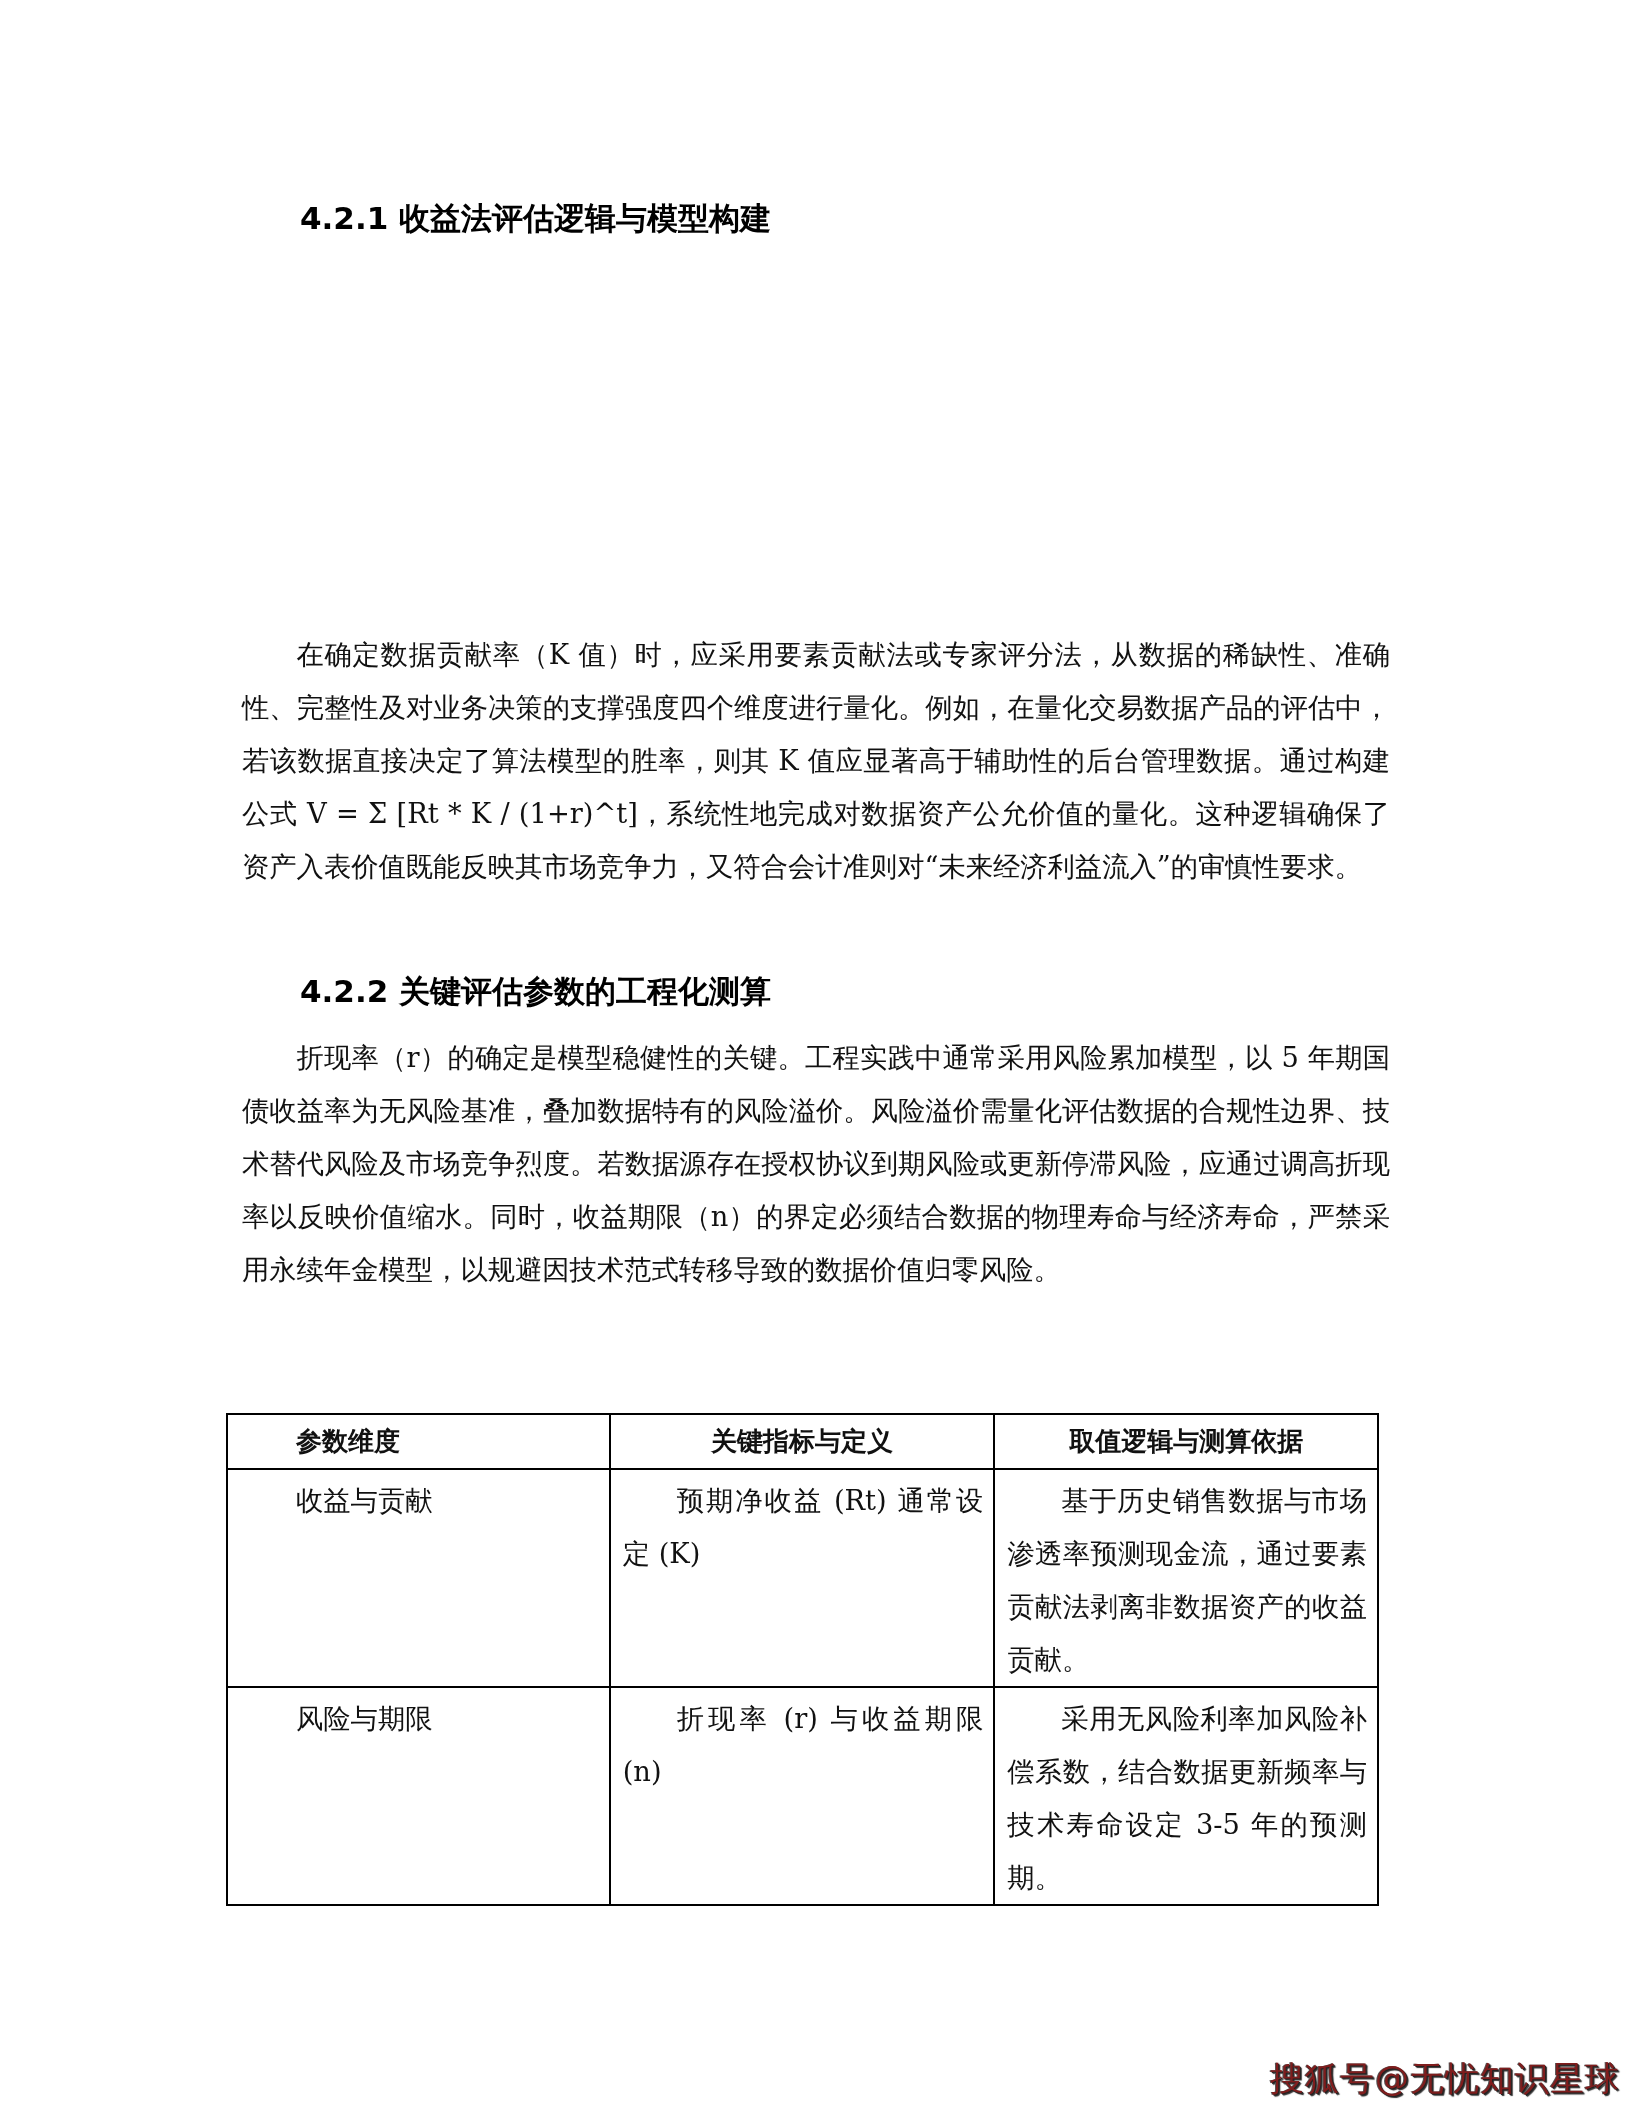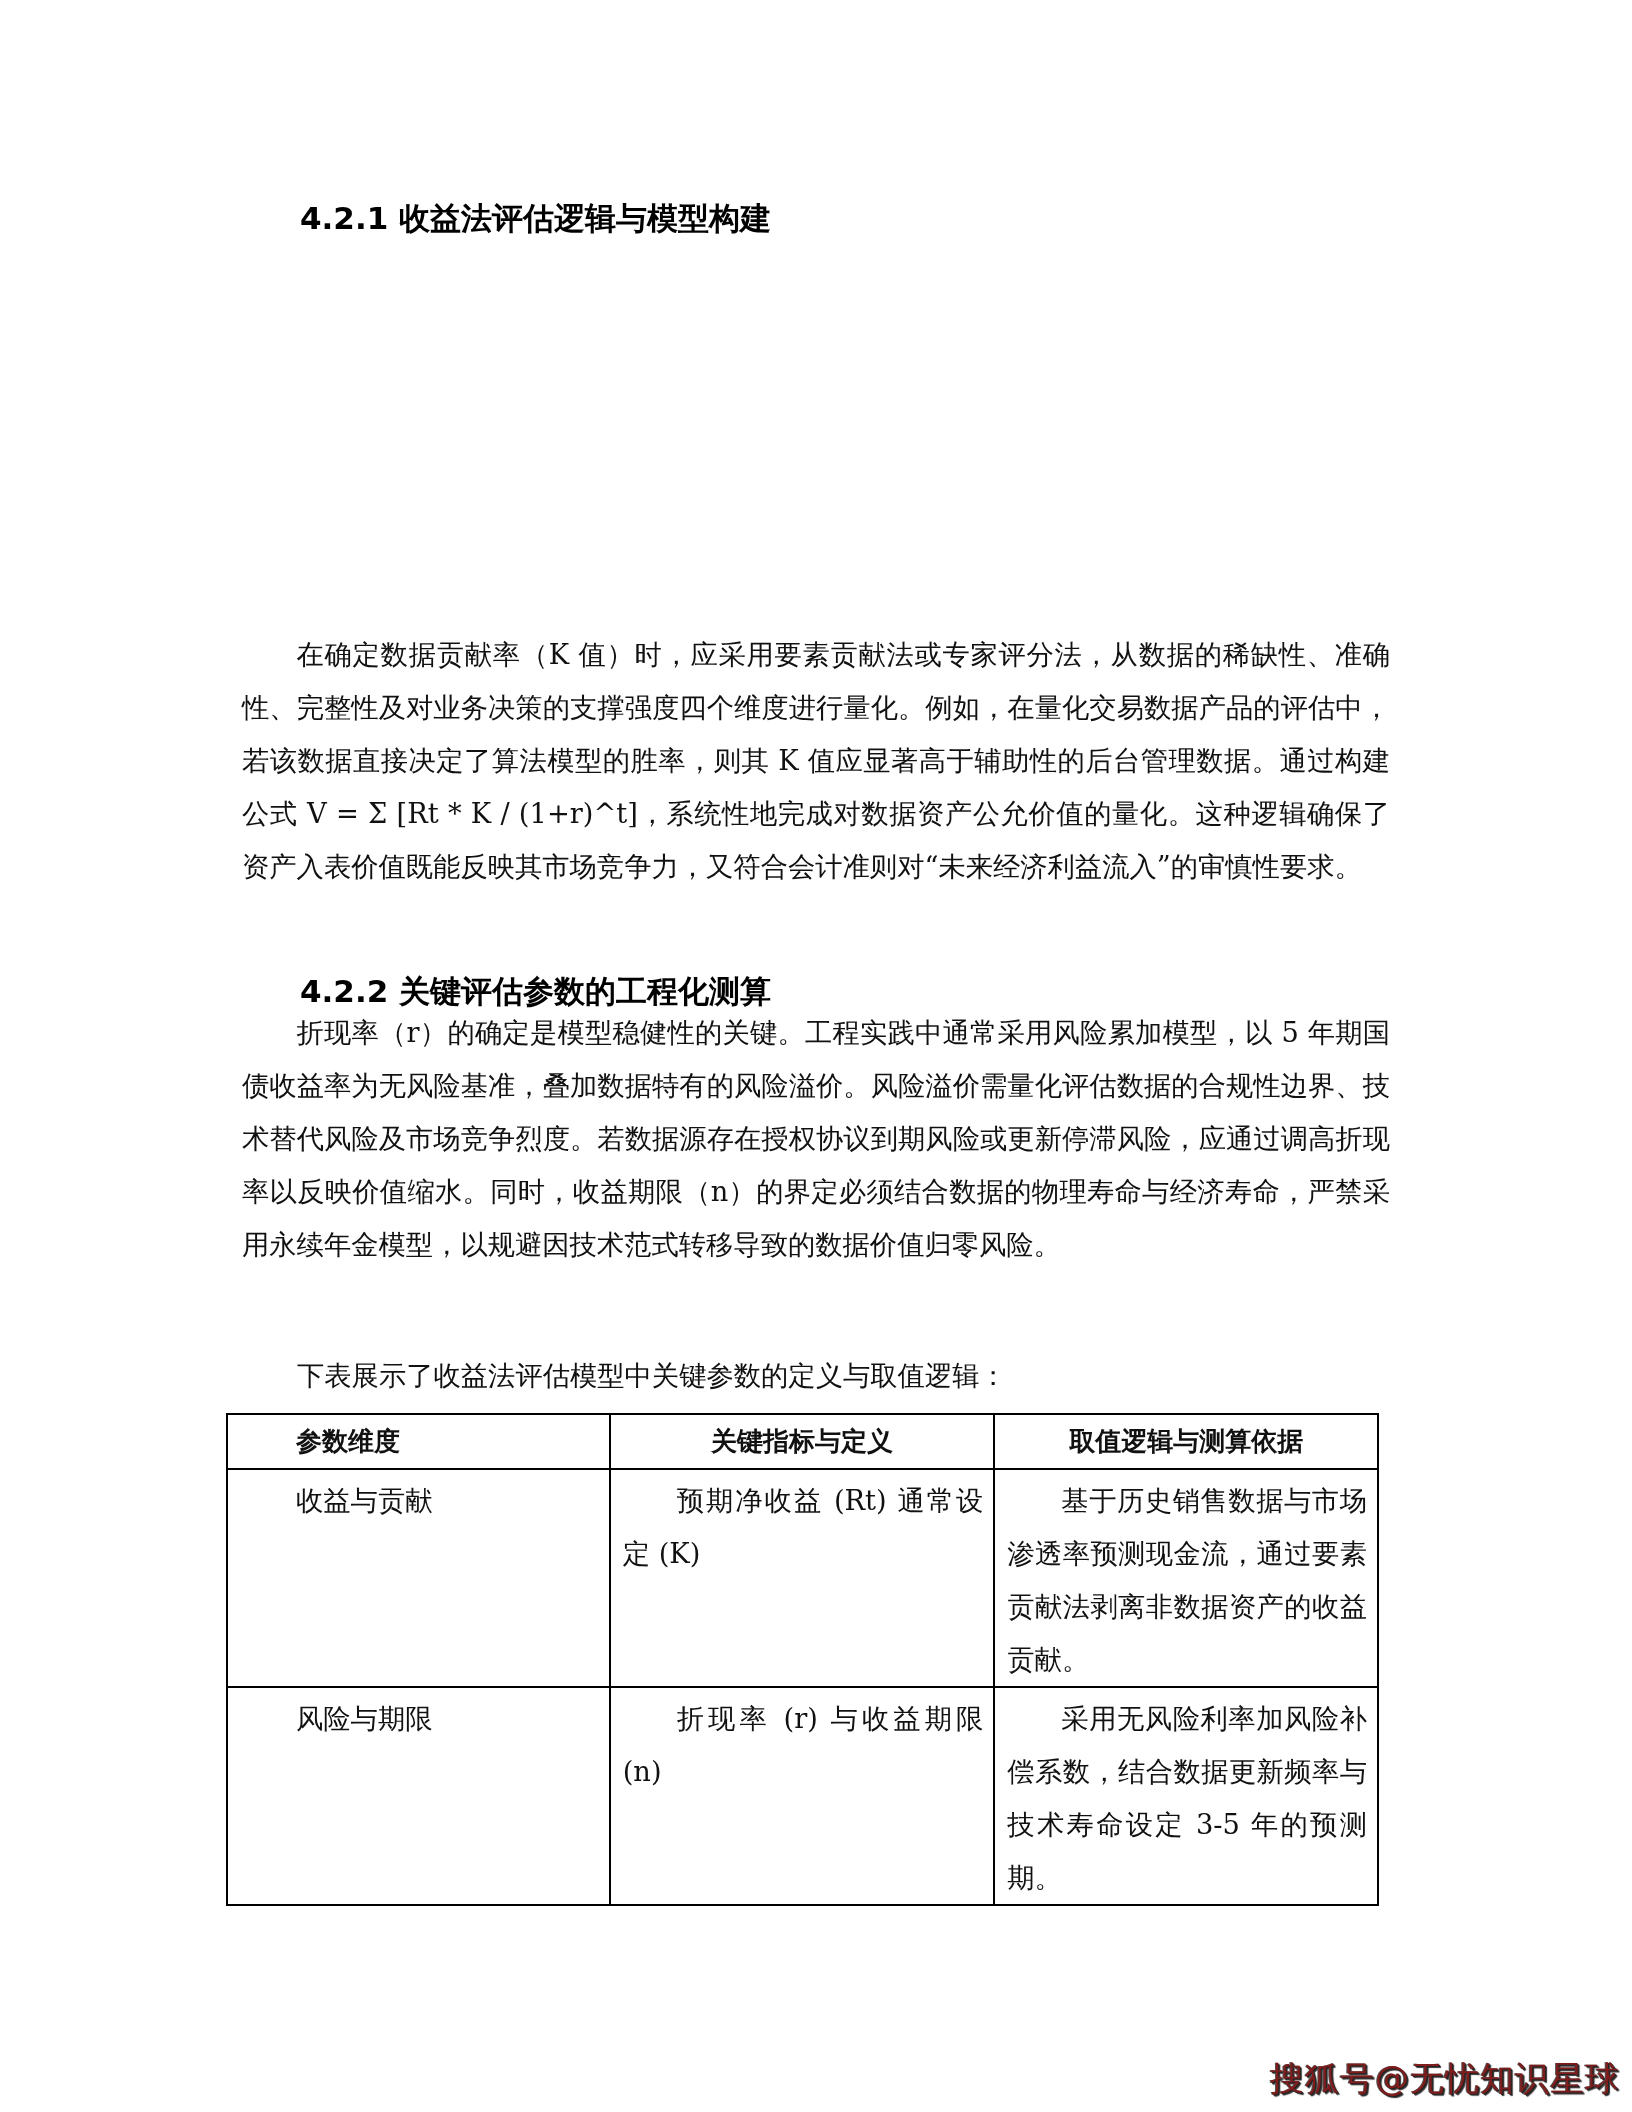--- a/index.html
+++ b/index.html
@@ -108,23 +108,22 @@
 
 <div class="page">
 
   <h2 class="heading" style="top:198px;">4.2.1 收益法评估逻辑与模型构建</h2>
 
 
   <p class="para" style="top:628px;">在确定数据贡献率（K 值）时，应采用要素贡献法或专家评分法，从数据的稀缺性、准确性、完整性及对业务决策的支撑强度四个维度进行量化。例如，在量化交易数据产品的评估中，若该数据直接决定了算法模型的胜率，则其 K 值应显著高于辅助性的后台管理数据。通过构建公式 V = Σ [Rt * K / (1+r)^t]，系统性地完成对数据资产公允价值的量化。这种逻辑确保了资产入表价值既能反映其市场竞争力，又符合会计准则对“未来经济利益流入”的审慎性要求。</p>
 
   <h2 class="heading" style="top:971px;">4.2.2 关键评估参数的工程化测算</h2>
 
-  <p class="para" style="top:1006px;">折现率（r）的确定是模型稳健性的关键。工程实践中通常采用风险累加模型，以 5 年期国债收益率为无风险基准，叠加数据特有的风险溢价。风险溢价需量化评估数据的合规性边界、技术替代风险及市场竞争烈度。若数据源存在授权协议到期风险或更新停滞风险，应通过调高折现率以反映价值缩水。同时，收益期限（n）的界定必须结合数据的物理寿命与经济寿命，严禁采用永续年金模型，以规避因技术范式转移导致的数据价值归零风险。</p>
+  <p class="para" style="top:1031px;">折现率（r）的确定是模型稳健性的关键。工程实践中通常采用风险累加模型，以 5 年期国债收益率为无风险基准，叠加数据特有的风险溢价。风险溢价需量化评估数据的合规性边界、技术替代风险及市场竞争烈度。若数据源存在授权协议到期风险或更新停滞风险，应通过调高折现率以反映价值缩水。同时，收益期限（n）的界定必须结合数据的物理寿命与经济寿命，严禁采用永续年金模型，以规避因技术范式转移导致的数据价值归零风险。</p>
 
-  <p class="para noindent-lead" style="top:1349px;">下表展示了收益法评估模型中关键参数的定义与取值逻辑：</p>
 
   <table class="params">
     <colgroup>
       <col class="col1">
       <col class="col2">
       <col class="col3">
     </colgroup>
     <thead>
       <tr>
         <th>

